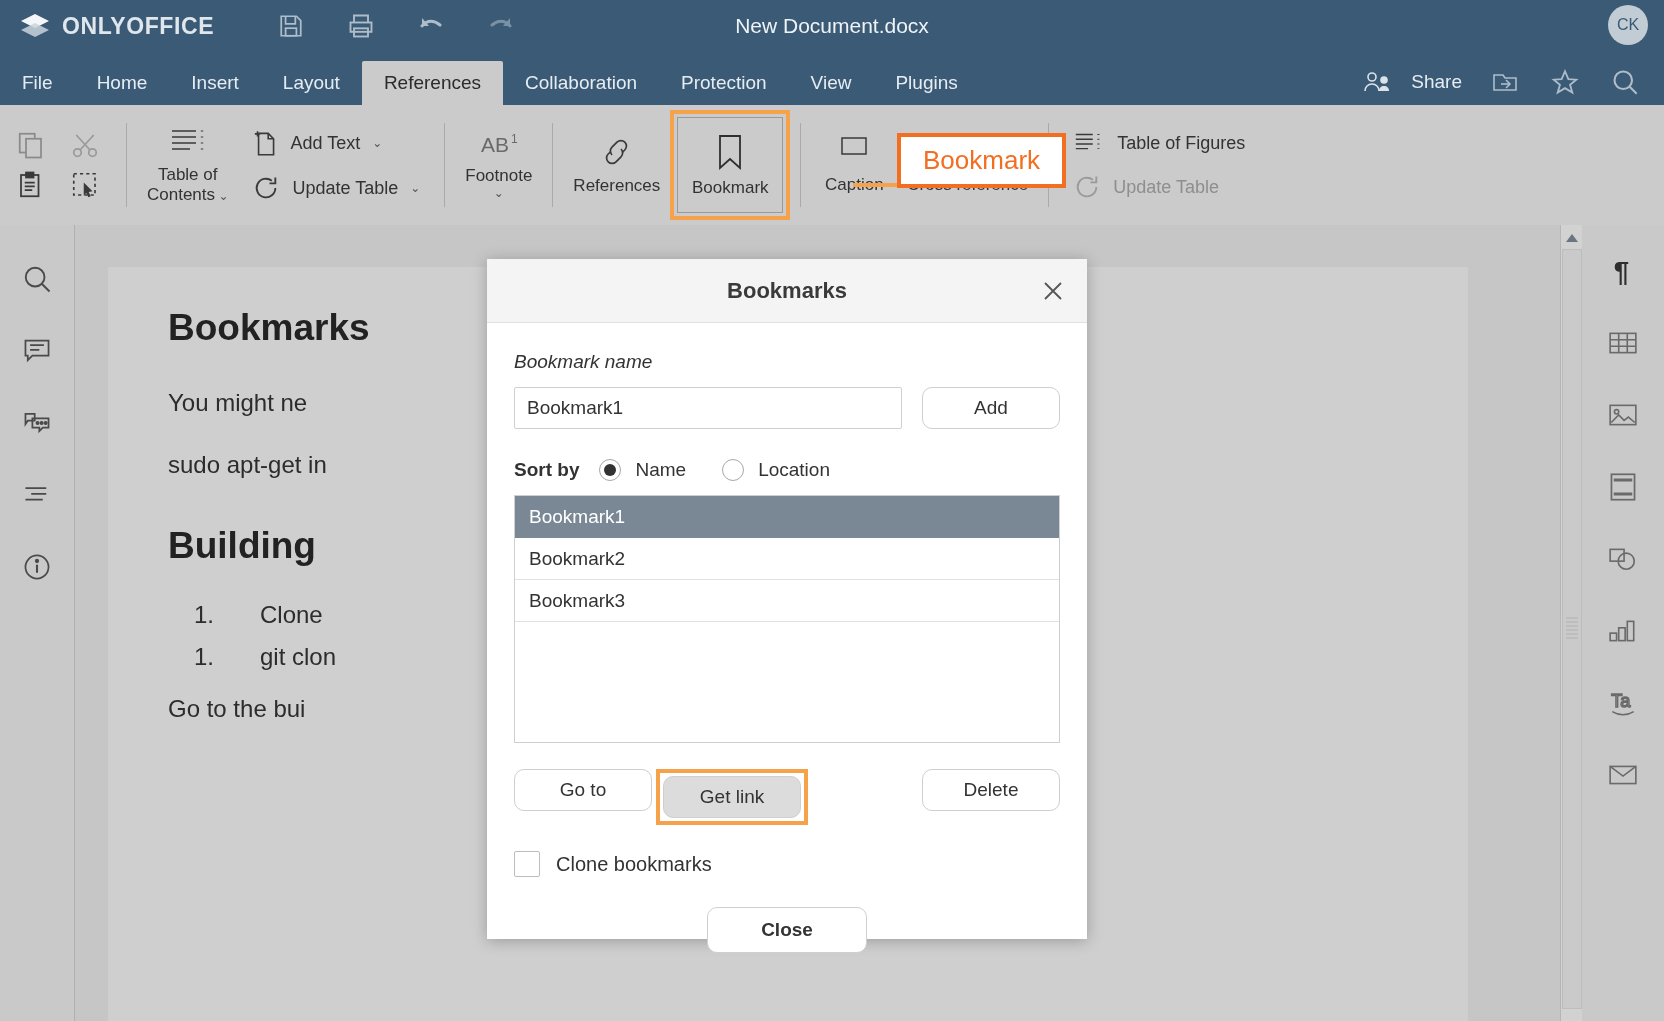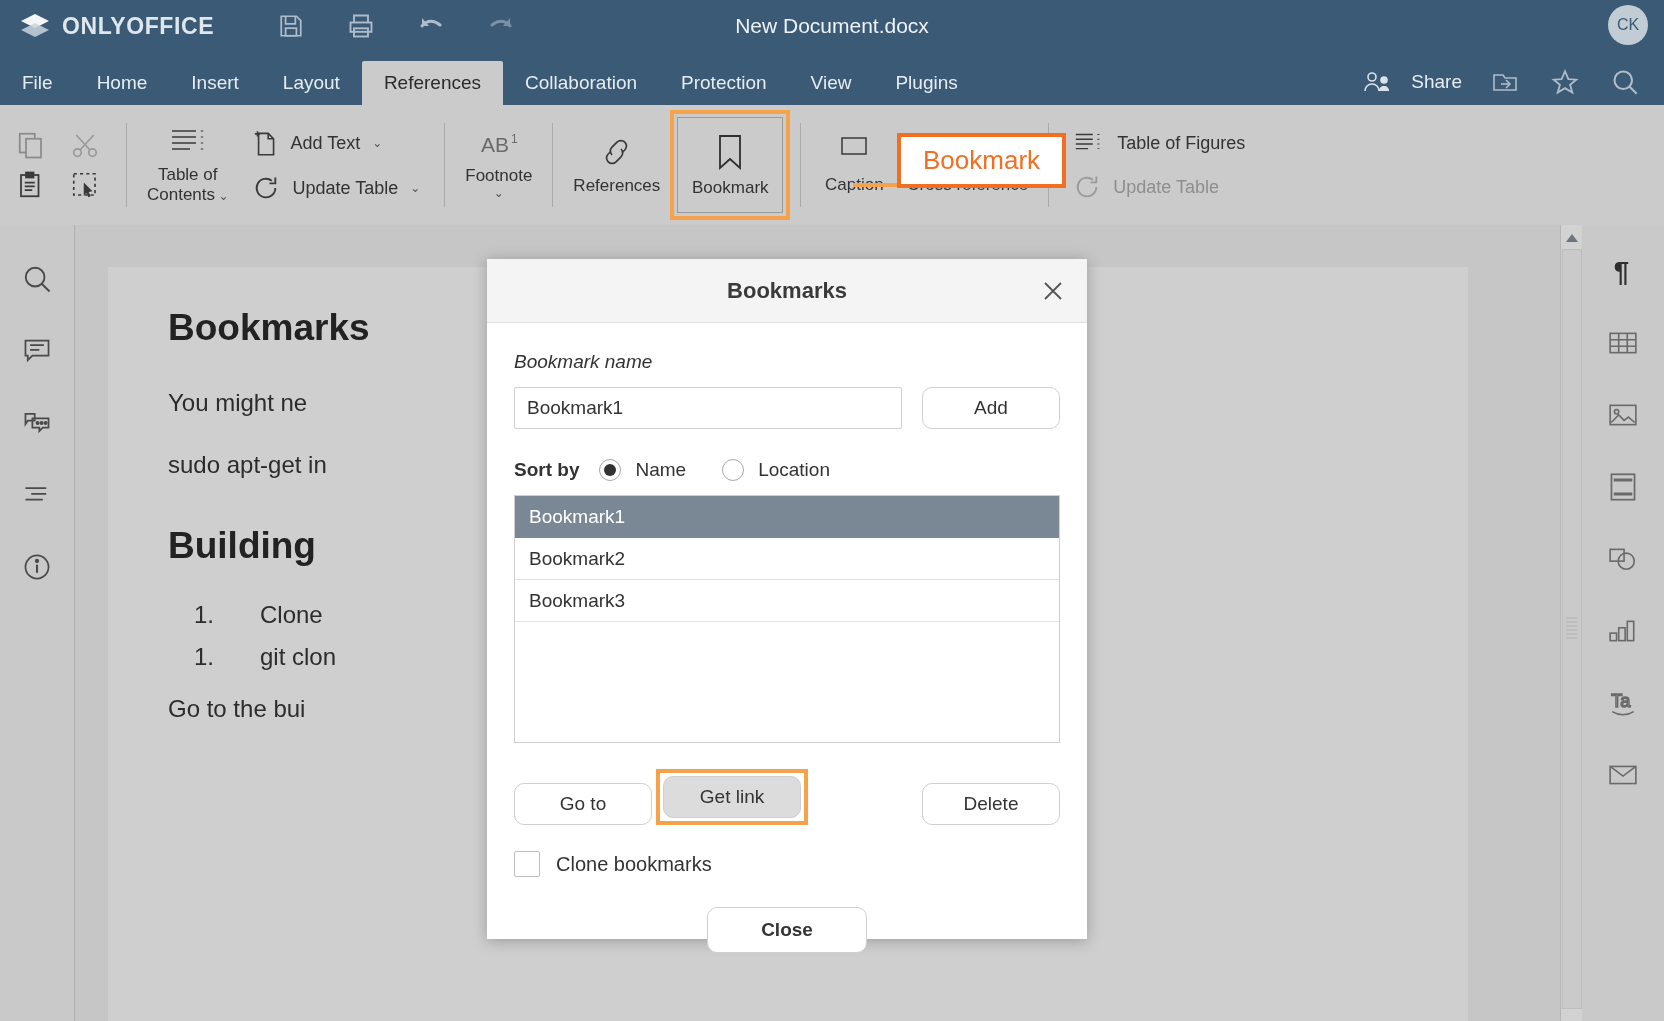--- a/index.html
+++ b/index.html
@@ -194,21 +194,21 @@
 
   .listbox {
     border: 1px solid #cfcfcf; height: 248px; overflow: hidden; background: #fff;
   }
   .list-item {
     height: 42px; display: flex; align-items: center; padding: 0 14px;
     font-size: 19px; color: #333; border-bottom: 1px solid #e2e2e2; cursor: pointer;
   }
   .list-item.selected { background: #7a8896; color: #fff; border-bottom-color: #7a8896; }
 
-  .btnrow { display: flex; align-items: flex-end; margin-top: 26px; gap: 0; }
+  .btnrow { display: flex; align-items: flex-start; margin-top: 26px; gap: 0; }
   .btn-goto { width: 138px; height: 42px; }
   .btn-getlink-wrap {
     border: 4px solid #f5a24b; padding: 3px; margin-left: 4px; position: relative;
   }
   .btn-getlink {
     width: 138px; height: 42px; background: #dcdcdc; border: 1px solid #cfcfcf;
   }
   .btn-delete { width: 138px; height: 42px; margin-left: auto; }
 
   .checkrow { display: flex; align-items: center; gap: 16px; margin-top: 26px; }

